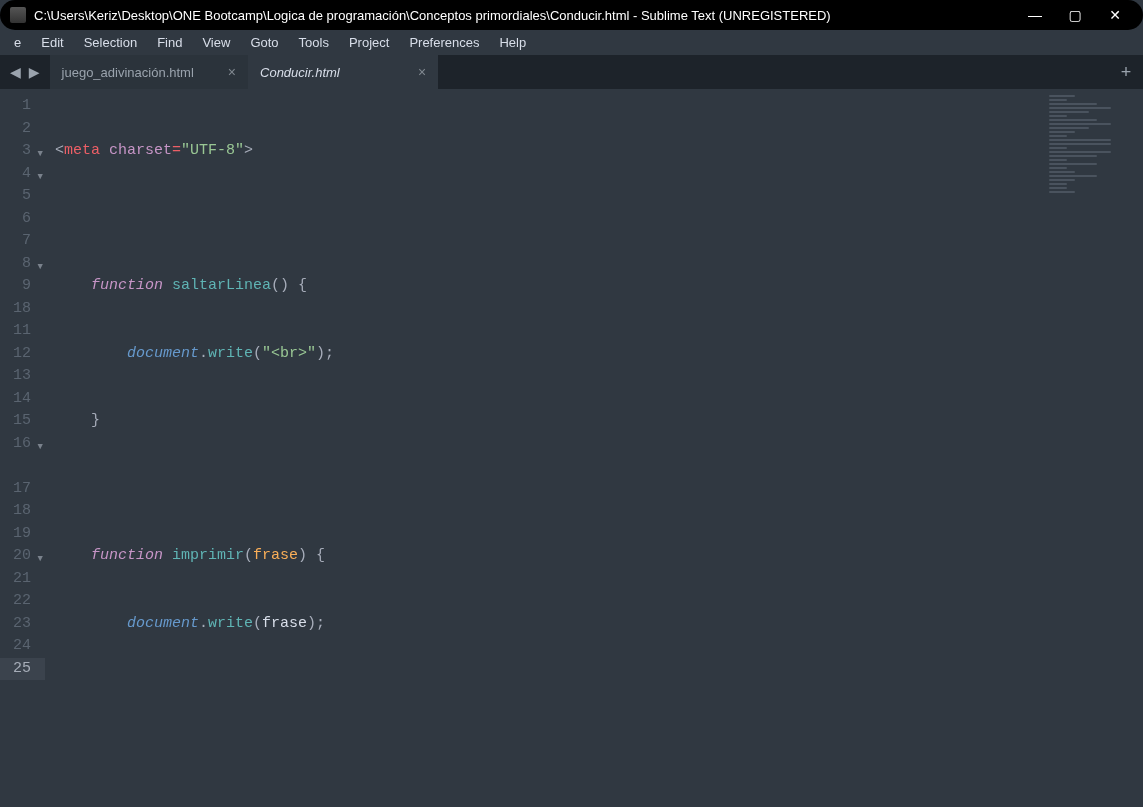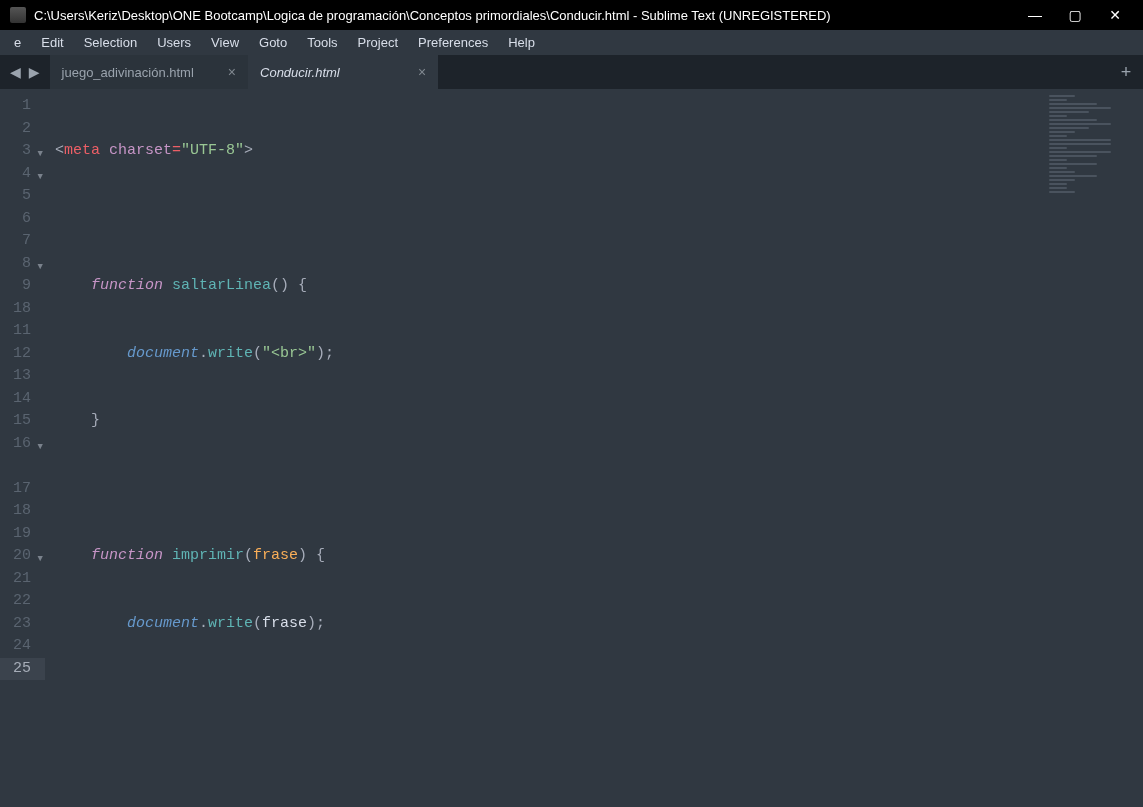--- a/index.html
+++ b/index.html
@@ -13,20 +13,21 @@
     flex-direction: column;
   }
   
   .titlebar {
     height: 30px;
     background: #000000;
     display: flex;
     align-items: center;
     padding: 0 8px 0 10px;
     flex-shrink: 0;
+    border-radius: 15px;
   }
   .titlebar .app-icon {
     width: 16px; height: 16px;
     margin-right: 8px;
     background: linear-gradient(#555,#333);
     border-radius: 2px;
   }
   .titlebar .title-text {
     color: #ffffff;
     flex: 1;
@@ -192,21 +193,21 @@
   <div class="title-text">C:\Users\Keriz\Desktop\ONE Bootcamp\Logica de programación\Conceptos primordiales\Conducir.html - Sublime Text (UNREGISTERED)</div>
   <div class="win-btn">—</div>
   <div class="win-btn">▢</div>
   <div class="win-btn">✕</div>
 </div>
 
 <div class="menubar">
   <div class="menu-item">e</div>
   <div class="menu-item">Edit</div>
   <div class="menu-item">Selection</div>
-  <div class="menu-item">Users</div>
+  <div class="menu-item">Find</div>
   <div class="menu-item">View</div>
   <div class="menu-item">Goto</div>
   <div class="menu-item">Tools</div>
   <div class="menu-item">Project</div>
   <div class="menu-item">Preferences</div>
   <div class="menu-item">Help</div>
 </div>
 
 <div class="tabbar">
   <div class="pre-controls">

